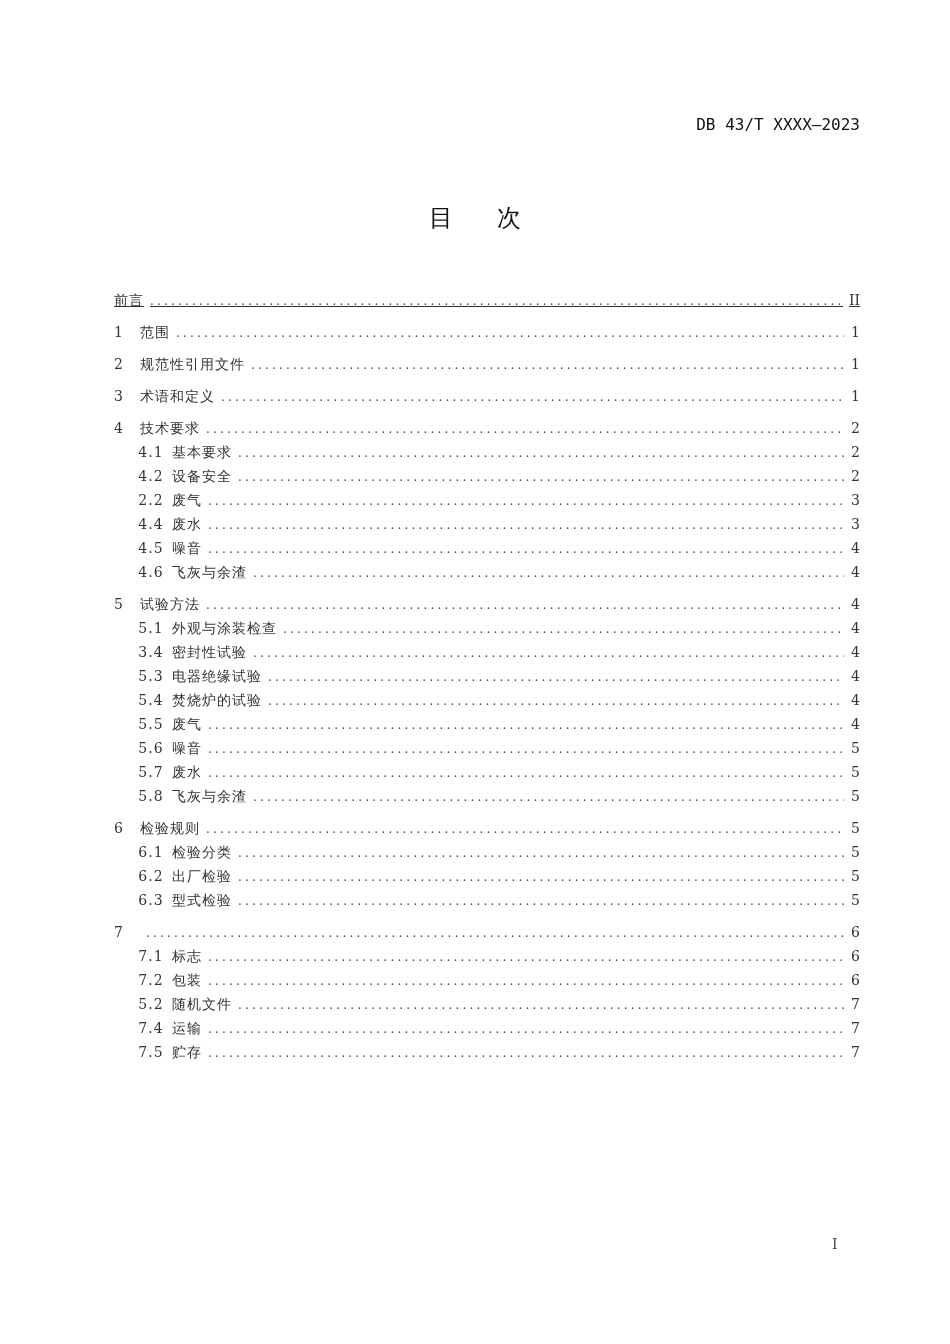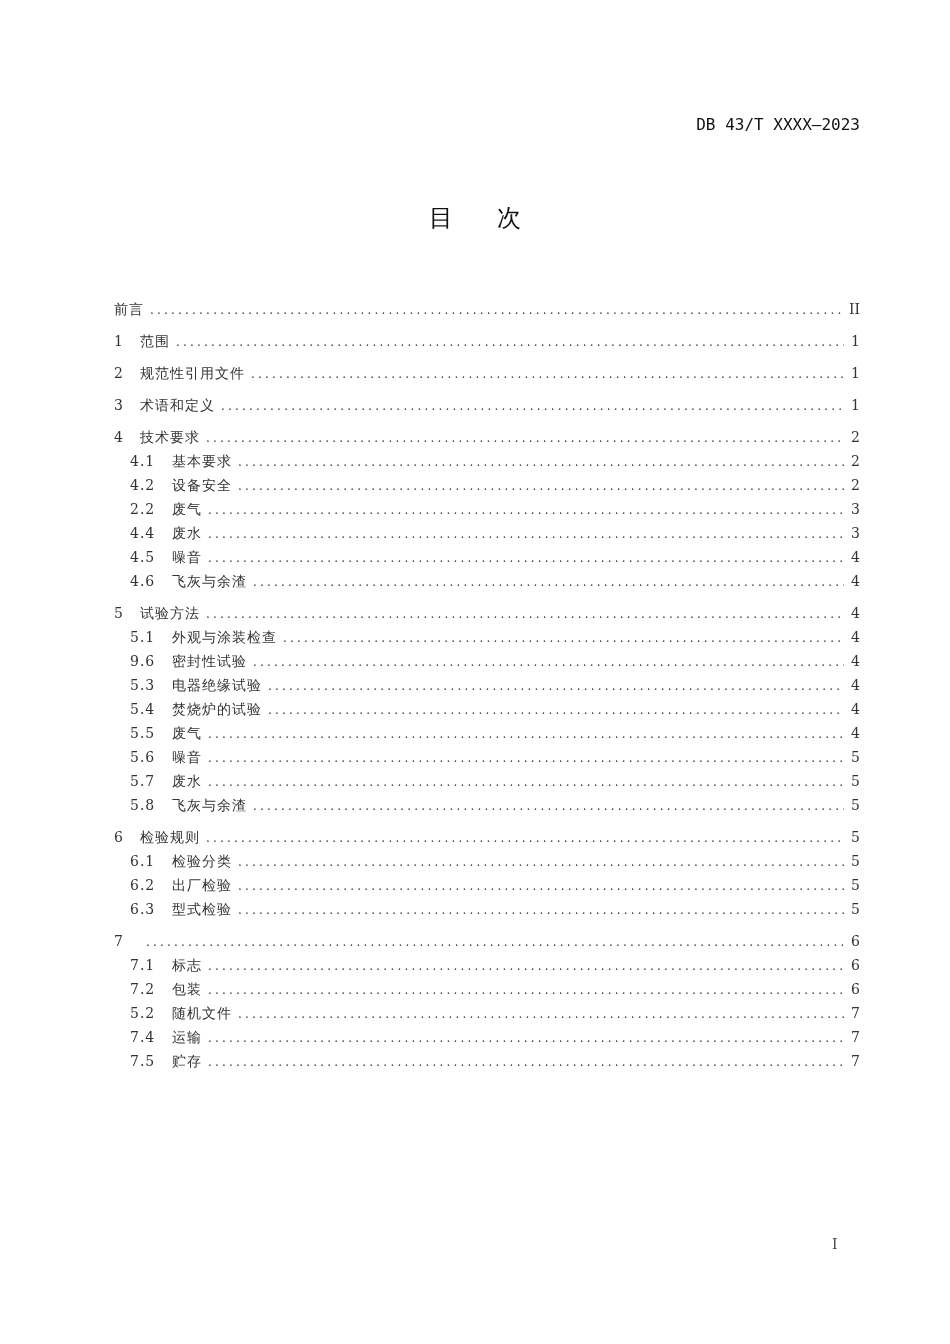--- a/index.html
+++ b/index.html
@@ -6,25 +6,25 @@
   body { width: 950px; height: 1344px; position: relative; overflow: hidden;
          font-family: "DejaVu Serif", "Liberation Serif", serif; color: #222; }
   .doc-code { position: absolute; top: 115px; right: 90px; font-family: "DejaVu Sans Mono", "Liberation Mono", monospace;
               font-size: 16px; color: #111; letter-spacing: 0px; }
   .toc-title { position: absolute; top: 202px; left: 0; width: 950px; text-align: center;
                font-family: "DejaVu Sans", "Liberation Sans", sans-serif; font-size: 24px; color: #111;
                letter-spacing: 44px; text-indent: 44px; }
   .toc { position: absolute; top: 288px; left: 114px; width: 746px; }
   .toc-row { display: flex; align-items: baseline; font-size: 14px; line-height: 24px; height: 24px; color: #333; }
   .toc-row.lvl1 { margin-top: 8px; }
-  .toc-row.first { margin-top: 9px; }
+  .toc-row.first { margin-top: 0; text-decoration: underline; }
   .toc-row.lvl2 { padding-left: 16px; }
   .num { display: inline-block; }
   .lvl1 .num { width: 26px; }
-  .lvl2 .num { width: 42px; letter-spacing: 1px; }
+  .lvl2 .num { width: 42px; letter-spacing: 1px; text-align: center; }
   .label { white-space: nowrap; letter-spacing: 1px; }
   .leader { flex: 1; overflow: hidden; white-space: nowrap; margin: 0 6px; color: #444;
             letter-spacing: 3.2px; font-size: 12px; }
   .leader::before { content: "............................................................................................................................................................................................................"; }
   .page { white-space: nowrap; min-width: 10px; text-align: right; }
   .footer-page { position: absolute; top: 1236px; left: 832px; font-size: 14px; color: #444; }
 </style>
 </head>
 <body>
 
@@ -103,21 +103,21 @@
       <span class="leader"></span>
       <span class="page">4</span>
     </div>
     <div class="toc-row lvl2">
       <span class="num">5.1</span>
       <span class="label">外观与涂装检查</span>
       <span class="leader"></span>
       <span class="page">4</span>
     </div>
     <div class="toc-row lvl2">
-      <span class="num">9.6</span>
+      <span class="num">3.4</span>
       <span class="label">密封性试验</span>
       <span class="leader"></span>
       <span class="page">4</span>
     </div>
     <div class="toc-row lvl2">
       <span class="num">5.3</span>
       <span class="label">电器绝缘试验</span>
       <span class="leader"></span>
       <span class="page">4</span>
     </div>

